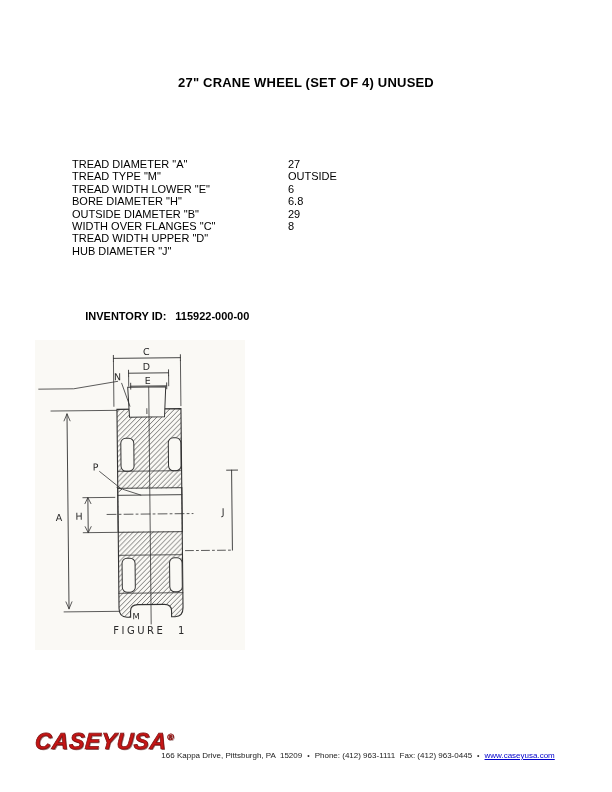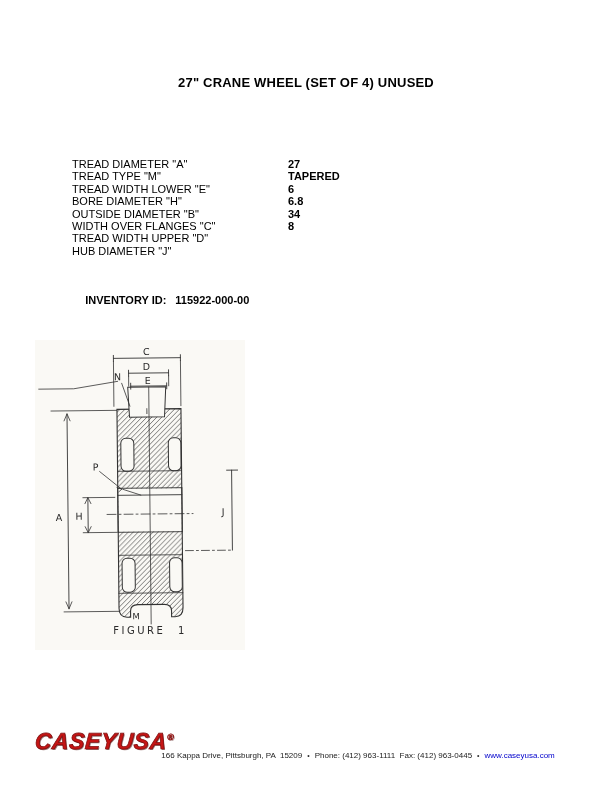--- a/index.html
+++ b/index.html
@@ -11,22 +11,22 @@
     color:#000;
     overflow:hidden;
   }
   .title{
     position:absolute;top:75px;left:0;width:612px;
     text-align:center;font-size:13px;font-weight:bold;letter-spacing:.2px;
   }
   .specs{position:absolute;top:158px;left:72px;width:400px;font-size:11px;line-height:12.4px;}
   .spec-row{display:flex;}
   .spec-label{width:216px;white-space:pre;}
-  .spec-value{white-space:pre;font-weight:bold;}
-  .inventory{position:absolute;top:282px;left:73px;font-size:11px;font-weight:bold;white-space:pre;}
+  .spec-value{white-space:pre;}
+  .inventory{position:absolute;top:298px;left:73px;font-size:11px;font-weight:bold;white-space:pre;}
   .inventory .inv-value{margin-left:9px;}
   .figure-wrap{
     position:absolute;top:340px;left:35px;width:210px;height:310px;
     background:#faf9f5;
   }
   .figure-wrap svg{display:block;}
   .footer{position:absolute;left:0;top:720px;width:612px;height:60px;}
   .logo{
     position:absolute;left:35px;top:8px;
     font-size:23px;font-weight:800;font-style:italic;
@@ -35,51 +35,51 @@
     text-shadow:1px 1px 0 rgba(70,5,5,.55);
     transform:skewX(-4deg);
     white-space:nowrap;
   }
   .logo .reg{font-size:9px;vertical-align:super;-webkit-text-stroke:0.4px #7a0a0a;}
   .addr-line{
     position:absolute;left:148px;top:22px;width:460px;
     font-size:8px;color:#1a1a1a;white-space:pre;
   }
   .addr-line .sep{font-size:7px;margin:0 5px;color:#333;}
-  .addr-line a.link{color:#0000cc;cursor:pointer;text-align:center;}
+  .addr-line a.link{color:#0000cc;text-decoration:underline;cursor:pointer;text-align:center;}
   
   text{font-family:"DejaVu Sans", sans-serif;fill:#2a2a2a;}
 </style>
 </head>
 <body>
 
 <div class="page">
 
   <div class="title">27" CRANE WHEEL (SET OF 4) UNUSED</div>
 
   <div class="specs">
     <div class="spec-row">
       <span class="spec-label">TREAD DIAMETER "A"</span>
       <span class="spec-value">27</span>
     </div>
     <div class="spec-row">
       <span class="spec-label">TREAD TYPE "M"</span>
-      <span class="spec-value">TAPERED</span>
+      <span class="spec-value">OUTSIDE</span>
     </div>
     <div class="spec-row">
       <span class="spec-label">TREAD WIDTH LOWER "E"</span>
       <span class="spec-value">6</span>
     </div>
     <div class="spec-row">
       <span class="spec-label">BORE DIAMETER "H"</span>
       <span class="spec-value">6.8</span>
     </div>
     <div class="spec-row">
       <span class="spec-label">OUTSIDE DIAMETER "B"</span>
-      <span class="spec-value">34</span>
+      <span class="spec-value">29</span>
     </div>
     <div class="spec-row">
       <span class="spec-label">WIDTH OVER FLANGES "C"</span>
       <span class="spec-value">8</span>
     </div>
     <div class="spec-row">
       <span class="spec-label">TREAD WIDTH UPPER "D"</span>
       <span class="spec-value"></span>
     </div>
     <div class="spec-row">

